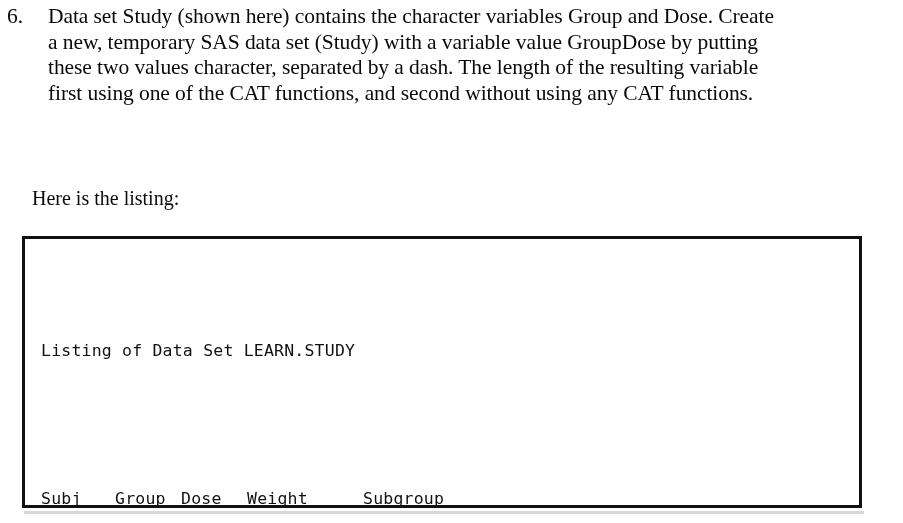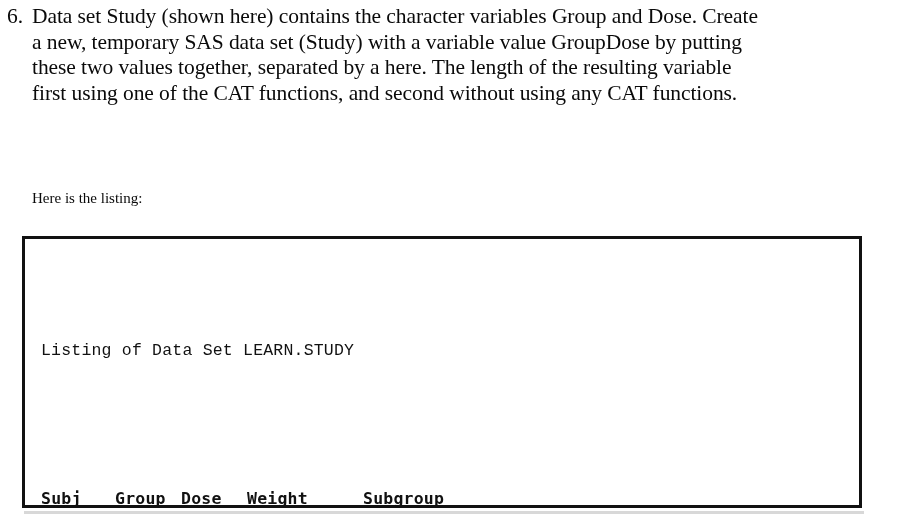--- a/index.html
+++ b/index.html
@@ -41,28 +41,29 @@
   .question-body {
     flex: 1 1 auto;
     font-size: 21.5px;
     line-height: 25.6px;
     padding-top: 4px;
     padding-right: 48px;
   }
   .question-body .qline {
     white-space: nowrap;
     letter-spacing: -0.08px;
+    margin-left: 16px;
   }
 
   
   .listing-intro {
     position: absolute;
     left: 32px;
     top: 186px;
-    font-size: 15px;
+    font-size: 20px;
     line-height: 25.6px;
   }
 
   
   .output-box {
     position: absolute;
     left: 22px;
     top: 236px;
     width: 840px;
     height: 272px;
@@ -83,25 +84,23 @@
     font-family: "DejaVu Sans Mono", "Liberation Mono", monospace;
     font-size: 16.5px;
     line-height: 29.6px;
     color: #111111;
     padding: 8px 0 0 16px;
     white-space: pre;
     letter-spacing: 0.2px;
   }
   .listing-title {
     margin-bottom: 29.6px;
-    font-family: Liberation Mono, monospace;
   }
   .listing-header {
     margin-bottom: 29px;
-    font-weight: bold;
   }
 
   
   .col-subj     { display: inline-block; width: 60px; }
   .col-group    { display: inline-block; width: 66px; }
   .col-dose     { display: inline-block; width: 66px; }
   .col-weight   { display: inline-block; width: 100px; }
   .col-subgroup { display: inline-block; width: 90px; }
 
   .ind-group    { padding-left: 14px; }
@@ -109,21 +108,21 @@
 </style>
 </head>
 <body>
 
 <div class="question">
   <div class="question-row">
     <div class="question-number">6.</div>
     <div class="question-body">
       <div class="qline">Data set Study (shown here) contains the character variables Group and Dose. Create</div>
       <div class="qline">a new, temporary SAS data set (Study) with a variable value GroupDose by putting</div>
-      <div class="qline">these two values together, separated by a here. The length of the resulting variable</div>
+      <div class="qline">these two values character, separated by a dash. The length of the resulting variable</div>
       <div class="qline">first using one of the CAT functions, and second without using any CAT functions.</div>
     </div>
   </div>
 </div>
 
 <div class="listing-intro">Here is the listing:</div>
 
 <div class="output-box">
   <div class="listing">
 

